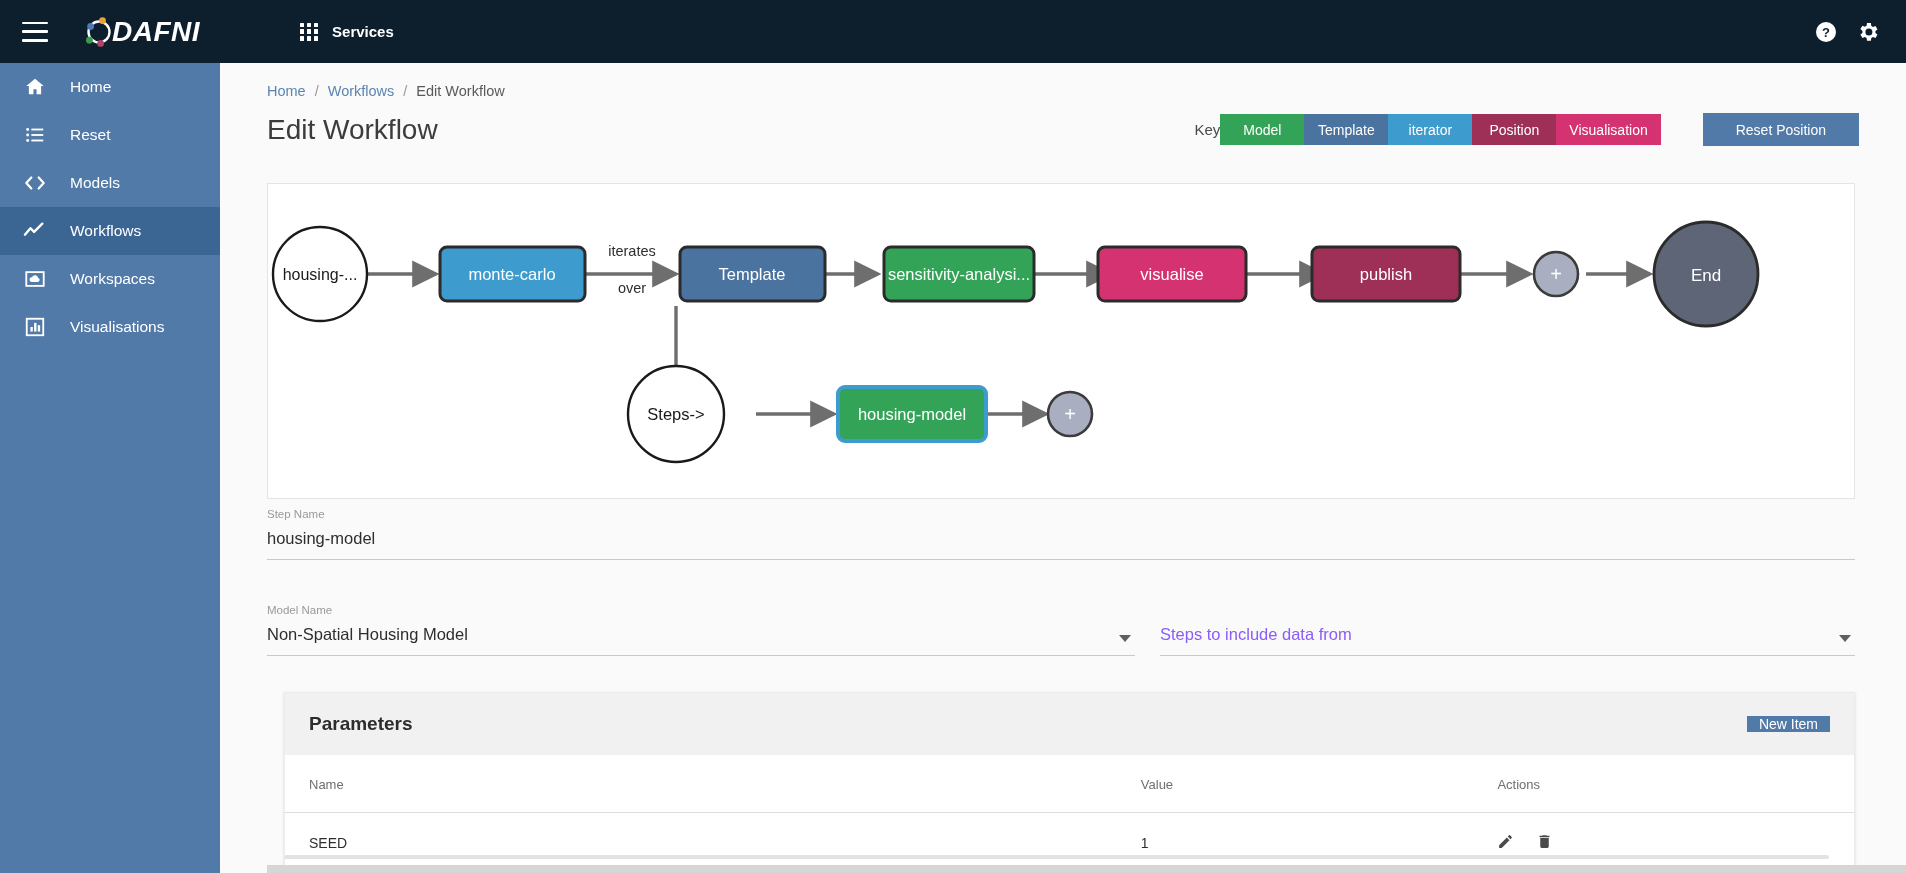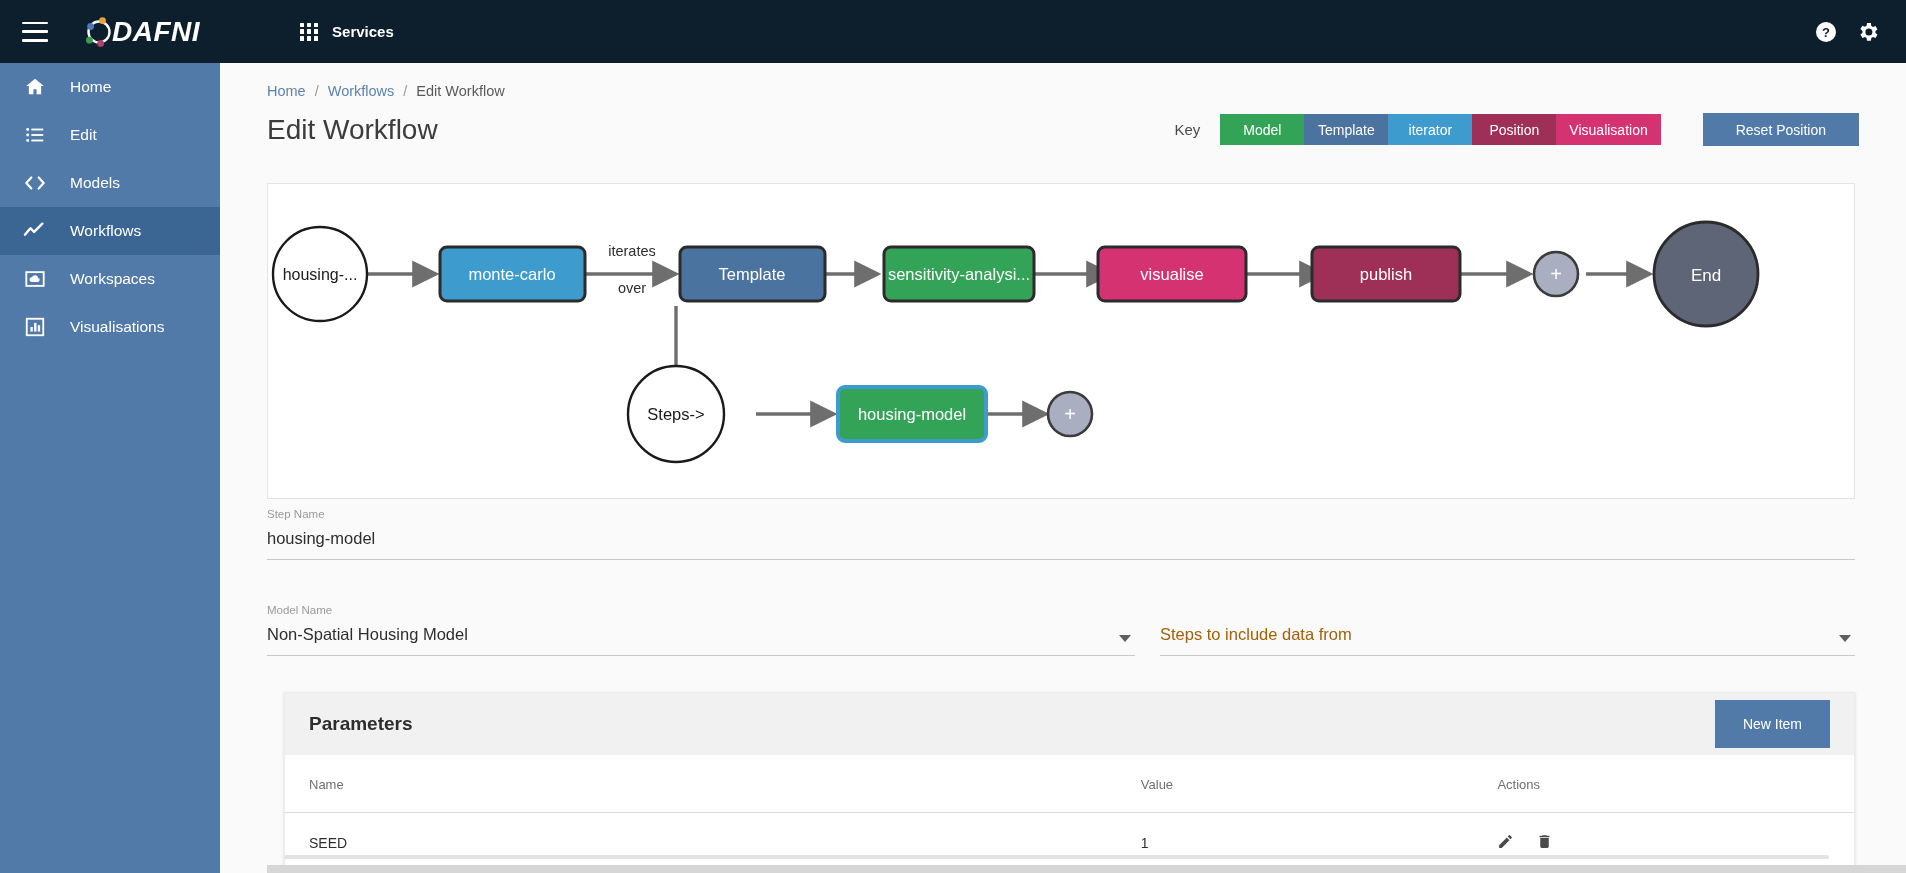--- a/index.html
+++ b/index.html
@@ -52,52 +52,52 @@
     background: #fafafa; overflow: hidden;
   }
   .breadcrumb { margin: 20px 0 0 47px; font-size: 14.5px; color: #555; display: flex; gap: 9px; }
   .breadcrumb a { color: #5b84b1; text-decoration: none; cursor: pointer; }
   .breadcrumb .sep { color: #999; }
   .breadcrumb .cur { color: #5a5a5a; }
 
   .titlerow { display: flex; align-items: center; margin: 14px 47px 0 47px; }
   .pagetitle { font-size: 28px; color: #3c3c3c; font-weight: 400; }
   .keyrow { margin-left: auto; display: flex; align-items: center; gap: 0; }
-  .key-label { font-size: 15px; color: #4a4a4a; margin-right: 20px; }
+  .key-label { font-size: 15px; color: #4a4a4a; }
   .chip { height: 31px; min-width: 84px; padding: 0 13px; color: #fff; font-size: 14px;
     display: flex; align-items: center; justify-content: center; cursor: pointer; }
   .reset-btn { margin-left: 42px; height: 33px; padding: 0 33px; background: #517aa8;
     color: #fff; border: none; font-size: 14px; cursor: pointer;
     font-family: "Liberation Sans", sans-serif; }
 
   
   .canvas {
     position: absolute; top: 183px; left: 267px; width: 1588px; height: 316px;
     background: #fff; border: 1px solid #e4e4e4; overflow: hidden;
   }
   .canvas svg { display: block; }
 
   
   .form-area { position: absolute; top: 508px; left: 267px; width: 1588px; }
   .field { position: relative; }
   .flabel { font-size: 11.5px; color: #9a9a9a; }
   .fvalue { font-size: 16.5px; color: #2e2e2e; padding-top: 9px; }
-  .fvalue.ph { color: #a16207; }
+  .fvalue.ph { color: #8b5cf6; }
   .fline { height: 1px; background: #c9c9c9; margin-top: 11px; }
   .caret { position: absolute; right: 4px; bottom: 14px; width: 0; height: 0;
     border-left: 6px solid transparent; border-right: 6px solid transparent;
     border-top: 7px solid #5e5e5e; cursor: pointer; }
 
   
   .params { position: absolute; top: 692px; left: 284px; width: 1571px;
     background: #fff; border: 1px solid #ececec; box-shadow: 0 1px 3px rgba(0,0,0,.13); }
   .params-head { height: 62px; background: #f1f1f1; display: flex; align-items: center;
     padding: 0 24px; gap: 45px; }
   .params-title { font-size: 19px; color: #2d2d2d; font-weight: 600; }
-  .new-item { margin-left: auto; height: 48px; padding: 0 28px; background: #517aa8;
+  .new-item { margin-left: auto; height: 16px; padding: 0 12px; background: #517aa8;
     color: #fff; border: none; font-size: 14px; cursor: pointer;
     font-family: "Liberation Sans", sans-serif; }
   table { width: 100%; border-collapse: collapse; }
   th { text-align: left; font-size: 13px; color: #6f6f6f; font-weight: 400;
     padding: 22px 0 20px 0; border-bottom: 1px solid #dedede; }
   td { font-size: 14px; color: #2e2e2e; padding: 20px 0; }
   th.c-name, td.c-name { padding-left: 24px; width: 720px; }
   th.c-val, td.c-val { width: 300px; }
   th.c-act, td.c-act { width: 300px; }
   .act-ico { display: inline-block; margin-right: 18px; cursor: pointer; vertical-align: middle; }
@@ -173,21 +173,21 @@
     <span class="side-ico">
       <svg width="22" height="22" viewBox="0 0 24 24">
         <circle cx="4" cy="6" r="1.6" fill="#fff"></circle>
           <rect x="8" y="5" width="13" height="2" fill="#fff"></rect>
         <circle cx="4" cy="12" r="1.6" fill="#fff"></circle>
           <rect x="8" y="11" width="13" height="2" fill="#fff"></rect>
         <circle cx="4" cy="18" r="1.6" fill="#fff"></circle>
           <rect x="8" y="17" width="13" height="2" fill="#fff"></rect>
       </svg>
     </span>
-    <span class="side-label">Edit</span>
+    <span class="side-label">Reset</span>
   </div>
   <div class="side-item">
     <span class="side-ico">
       <svg width="24" height="22" viewBox="0 0 26 24">
         <path fill="none" stroke="#fff" stroke-width="2.4" stroke-linecap="round" stroke-linejoin="round" d="M9 6 3.5 12 9 18M17 6l5.5 6L17 18"></path>
       </svg>
     </span>
     <span class="side-label">Models</span>
   </div>
   <div class="side-item active">

